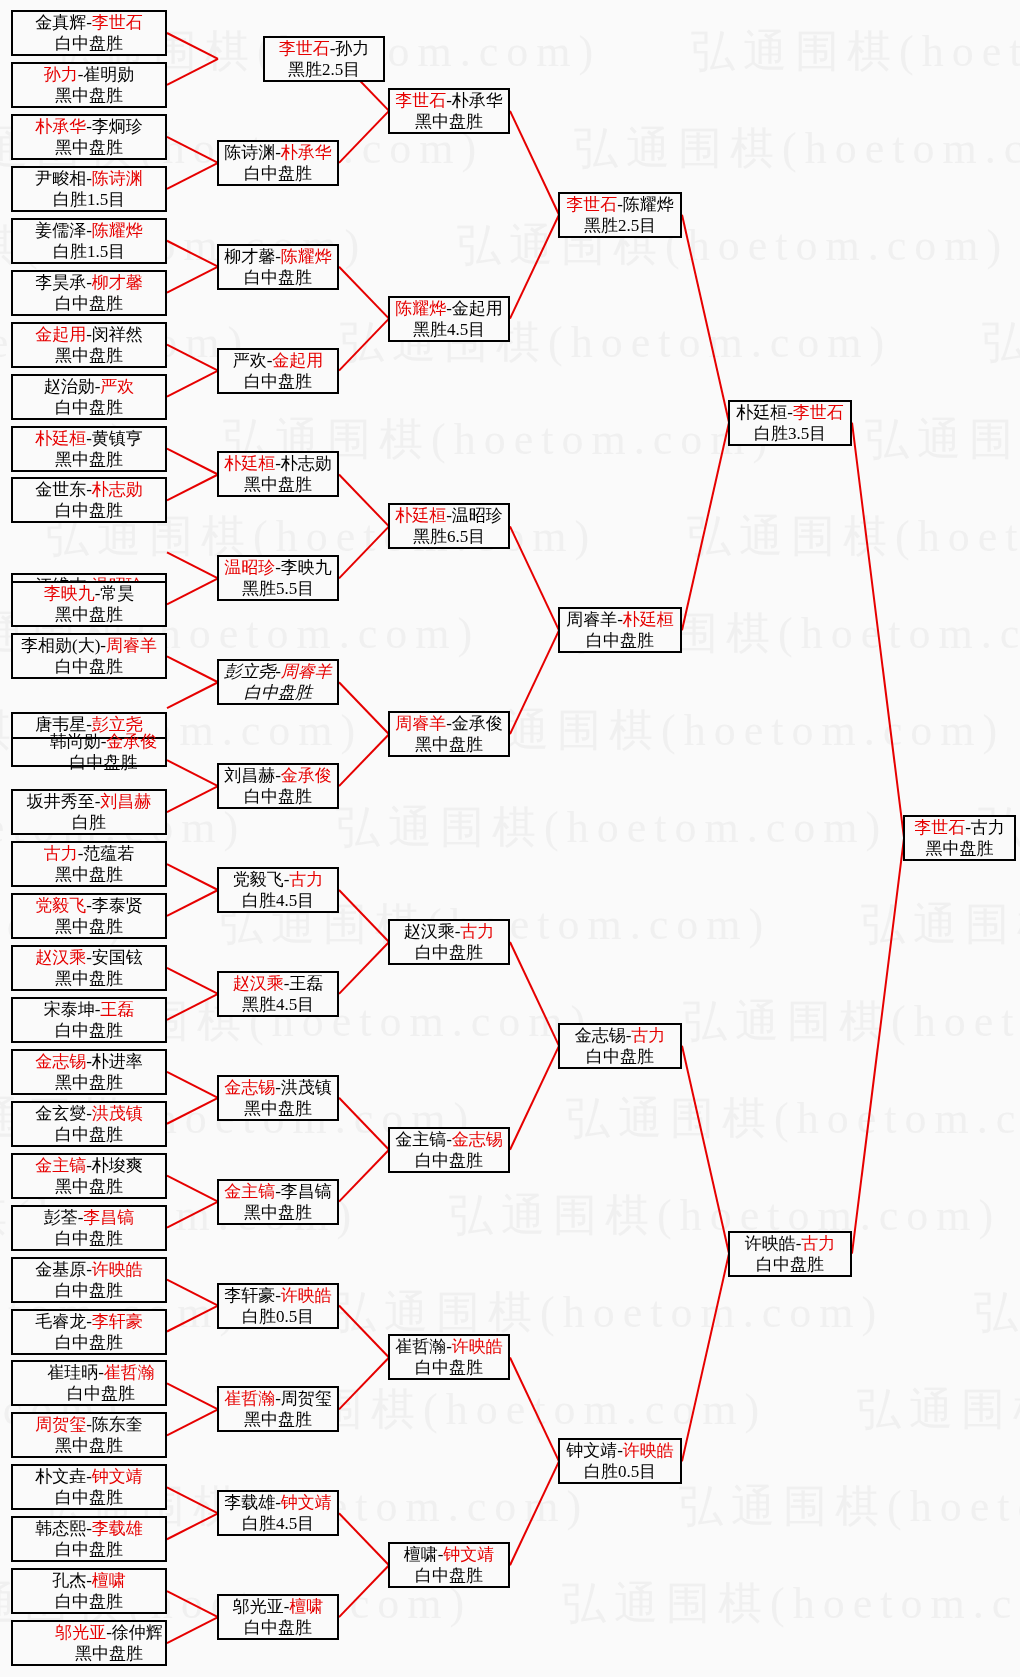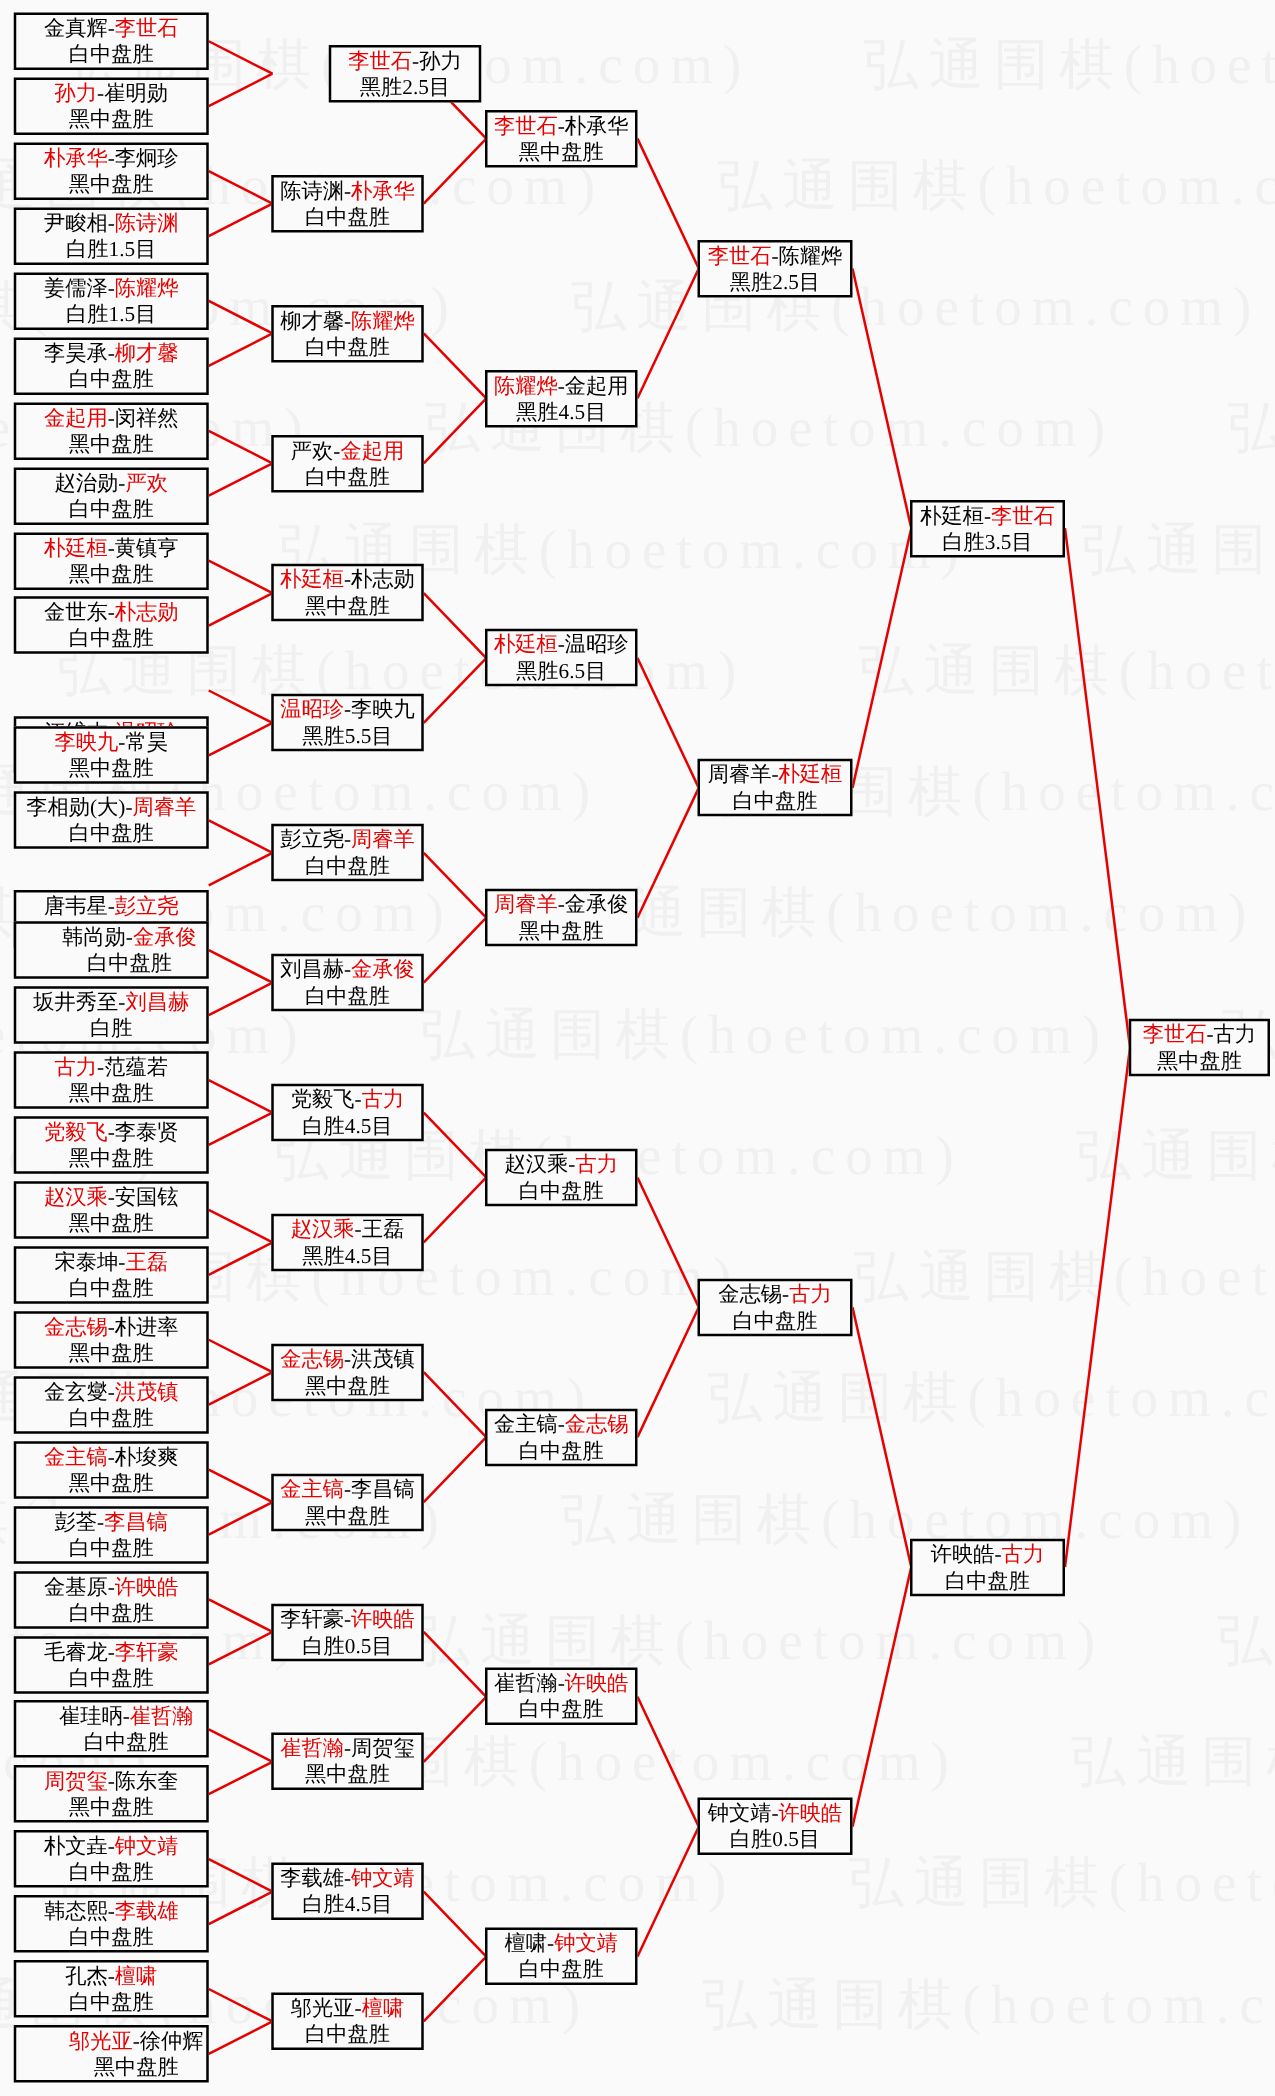--- a/index.html
+++ b/index.html
@@ -167,21 +167,21 @@
         <div class="result">黑中盘胜</div>
       </div>
       <div class="match" style="left: 11px; width: 156px; top: 633px; height: 46px; border-color: rgb(0, 0, 0);">
         <div class="names"><span class="p">李相勋(大)</span><span class="dash">-</span><span class="p win" style="color: rgb(230, 0, 0);">周睿羊</span></div>
         <div class="result">白中盘胜</div>
       </div>
       <div class="match" style="left: 11px; width: 156px; top: 685px; height: 46px; border-color: rgb(0, 0, 0); margin-top: 27px;">
         <div class="names"><span class="p">唐韦星</span><span class="dash">-</span><span class="p win" style="color: rgb(230, 0, 0);">彭立尧</span></div>
         <div class="result">白胜2.5目</div>
       </div>
-      <div class="match" style="left: 11px; width: 156px; top: 737px; height: 46px; border-color: rgb(0, 0, 0); padding-left: 29px;">
+      <div class="match" style="left: 11px; width: 156px; top: 737px; height: 30px; border-color: rgb(0, 0, 0); padding-left: 29px;">
         <div class="names"><span class="p">韩尚勋</span><span class="dash">-</span><span class="p win" style="color: rgb(230, 0, 0);">金承俊</span></div>
         <div class="result">白中盘胜</div>
       </div>
       <div class="match" style="left: 11px; width: 156px; top: 789px; height: 46px; border-color: rgb(0, 0, 0);">
         <div class="names"><span class="p">坂井秀至</span><span class="dash">-</span><span class="p win" style="color: rgb(230, 0, 0);">刘昌赫</span></div>
         <div class="result">白胜</div>
       </div>
       <div class="match" style="left: 11px; width: 156px; top: 841px; height: 46px; border-color: rgb(0, 0, 0);">
         <div class="names"><span class="p win" style="color: rgb(230, 0, 0);">古力</span><span class="dash">-</span><span class="p">范蕴若</span></div>
         <div class="result">黑中盘胜</div>
@@ -263,21 +263,21 @@
         <div class="result">白中盘胜</div>
       </div>
       <div class="match" style="left: 217px; width: 122px; top: 451px; height: 46px; border-color: rgb(0, 0, 0);">
         <div class="names"><span class="p win" style="color: rgb(230, 0, 0);">朴廷桓</span><span class="dash">-</span><span class="p">朴志勋</span></div>
         <div class="result">黑中盘胜</div>
       </div>
       <div class="match" style="left: 217px; width: 122px; top: 555px; height: 46px; border-color: rgb(0, 0, 0);">
         <div class="names"><span class="p win" style="color: rgb(230, 0, 0);">温昭珍</span><span class="dash">-</span><span class="p">李映九</span></div>
         <div class="result">黑胜5.5目</div>
       </div>
-      <div class="match" style="left: 217px; width: 122px; top: 659px; height: 46px; border-color: rgb(0, 0, 0);">
+      <div class="match" style="left: 217px; width: 122px; top: 659px; height: 46px; border-color: rgb(0, 0, 0); font-style: italic;">
         <div class="names"><span class="p">彭立尧</span><span class="dash">-</span><span class="p win" style="color: rgb(230, 0, 0);">周睿羊</span></div>
         <div class="result">白中盘胜</div>
       </div>
       <div class="match" style="left: 217px; width: 122px; top: 763px; height: 46px; border-color: rgb(0, 0, 0);">
         <div class="names"><span class="p">刘昌赫</span><span class="dash">-</span><span class="p win" style="color: rgb(230, 0, 0);">金承俊</span></div>
         <div class="result">白中盘胜</div>
       </div>
       <div class="match" style="left: 217px; width: 122px; top: 867px; height: 46px; border-color: rgb(0, 0, 0);">
         <div class="names"><span class="p">党毅飞</span><span class="dash">-</span><span class="p win" style="color: rgb(230, 0, 0);">古力</span></div>
         <div class="result">白胜4.5目</div>

